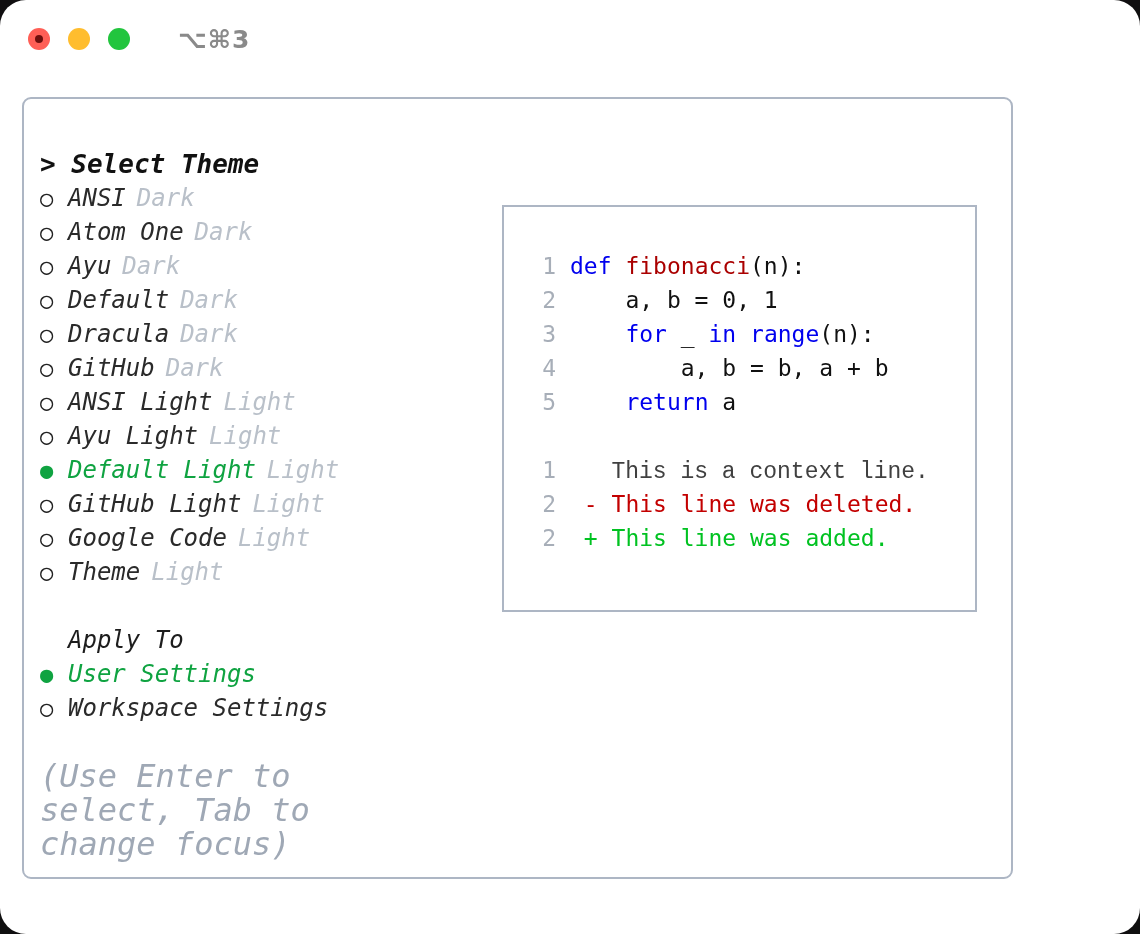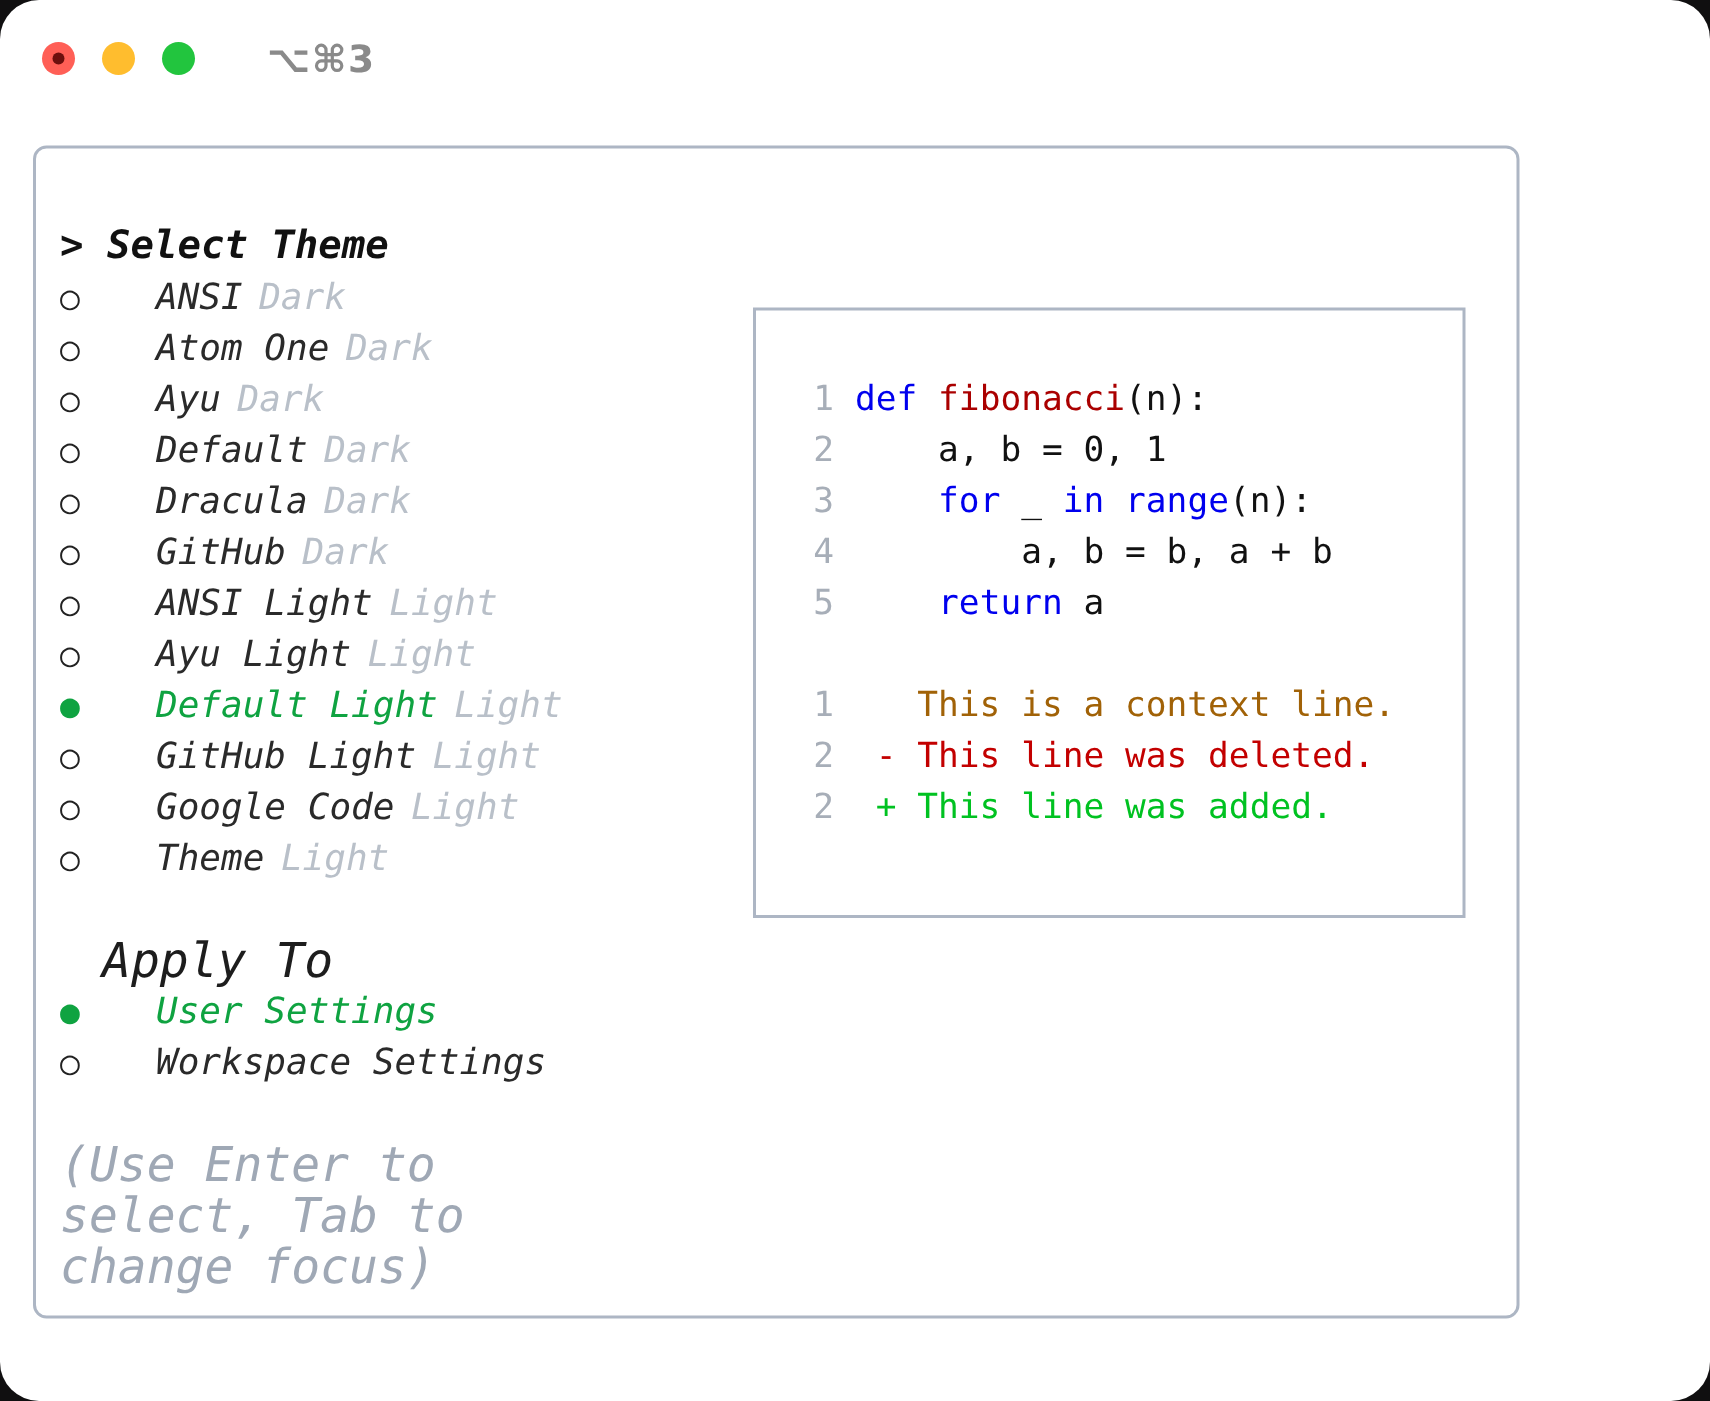--- a/index.html
+++ b/index.html
@@ -122,32 +122,32 @@
     white-space: pre;
     font-family: "DejaVu Sans Mono", monospace;
   }
   .marker {
     width: 28px;
     flex: 0 0 28px;
     color: #222222;
     font-size: 22px;
   }
   .marker.sel { color: #0fa341; }
-  .name { color: #2a2a2a; margin-left: 36px; }
+  .name { color: #2a2a2a; }
   .row.selected .name { color: #0fa341; }
   .variant {
     color: #b9c0c9;
     margin-left: 11px;
   }
   .spacer-row { height: 34px; }
 
   .subsection {
     height: 34px;
     line-height: 34px;
-    font-size: 32px;
+    font-size: 24px;
     color: #1d1d1d;
     padding-left: 28px;
     white-space: pre;
     font-family: "DejaVu Sans Mono", monospace;
   }
 
   .hint {
     margin-top: 34px;
     font-size: 32px;
     line-height: 34px;
@@ -182,21 +182,21 @@
     flex: 0 0 34px;
     text-align: right;
     color: #a7aeb8;
     margin-right: 14px;
   }
   .ctext { white-space: pre; color: #111111; }
   .kw   { color: #0000ee; }
   .fn   { color: #aa0000; }
   .pl   { color: #111111; }
   .blank-line { height: 34px; }
-  .ctx  { color: #a16207; }
+  .ctx  { color: #404040; font-family: Liberation Mono, monospace; }
   .del  { color: #c30000; }
   .add  { color: #00c221; }
 </style>
 </head>
 <body>
 
 <div class="page">
 
   <div class="titlebar">
     <div class="lights">

